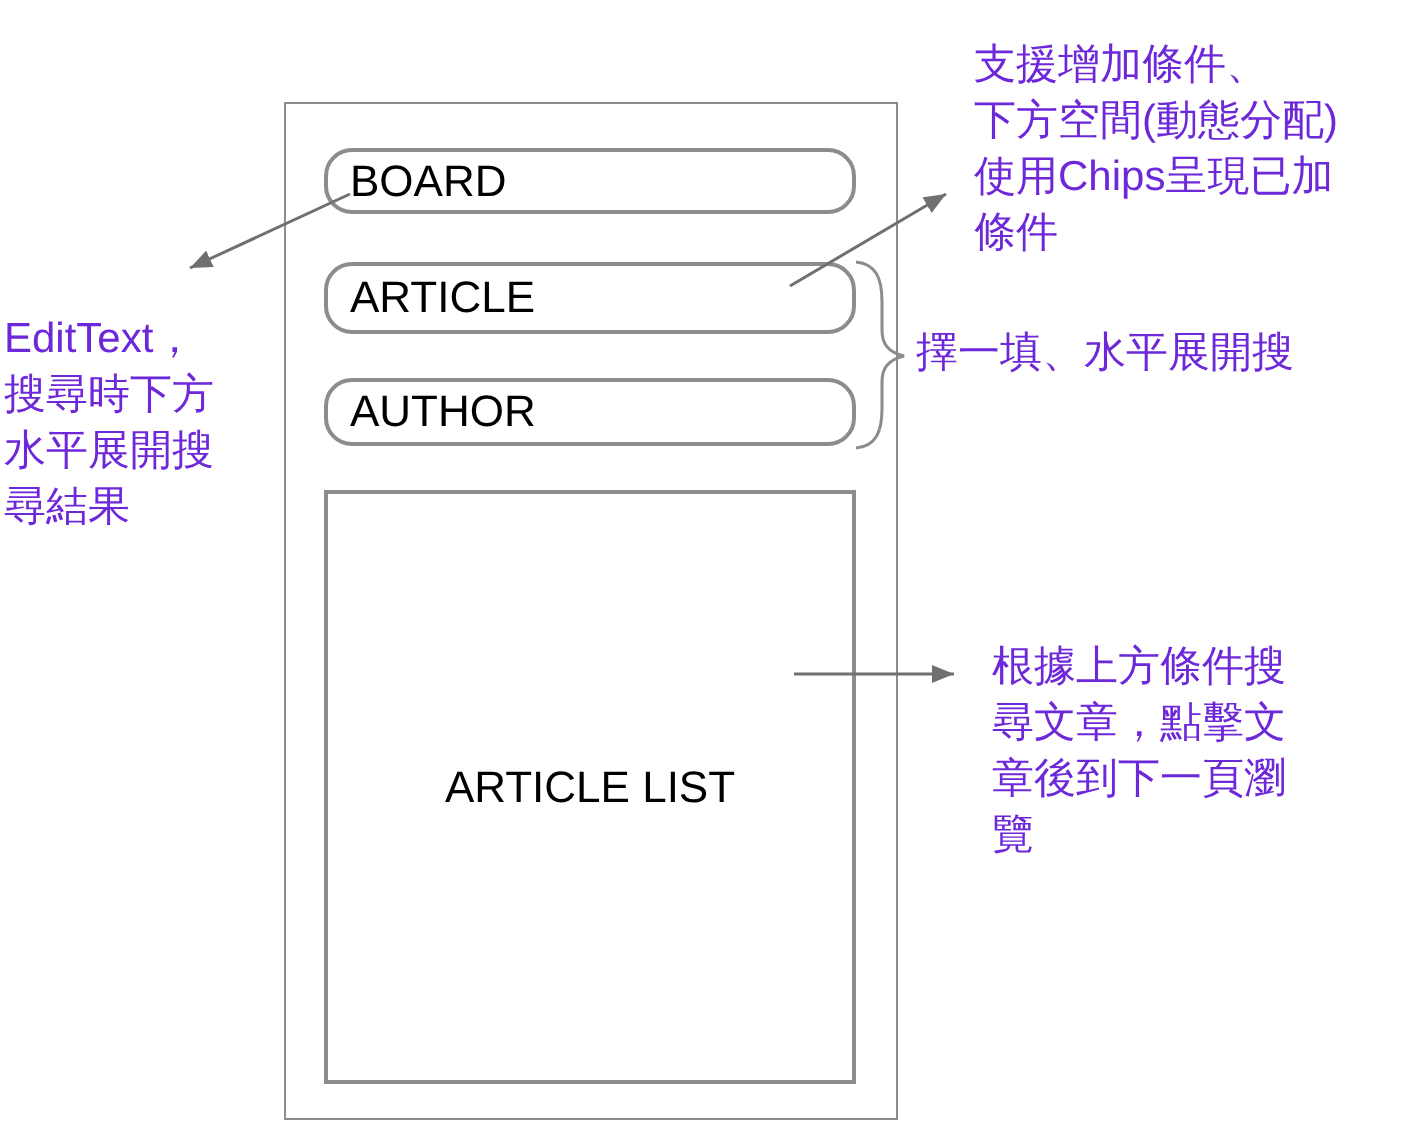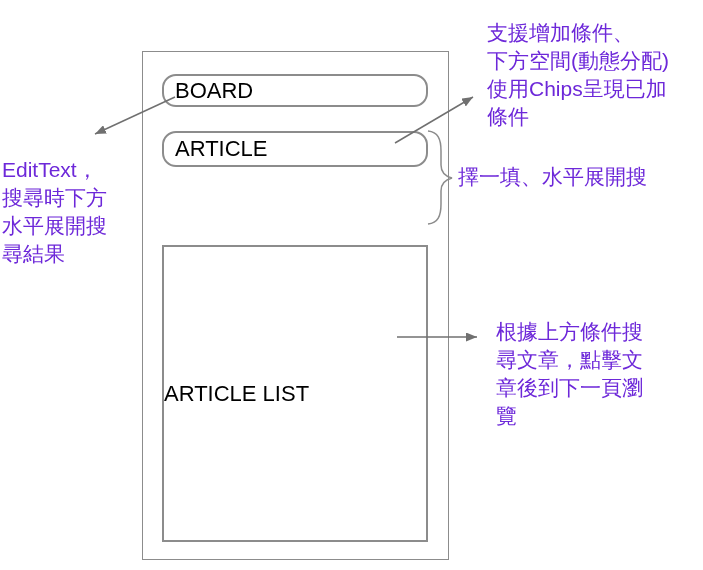--- a/index.html
+++ b/index.html
@@ -42,56 +42,60 @@
     border-radius: 14px;
   }
   .field-board   { top: 74px;  height: 33px; }
   .field-article { top: 131px; height: 36px; }
   .field-author  { top: 189px; height: 34px; }
   .list-box {
     top: 245px;
     height: 297px;
     display: flex;
     align-items: center;
+    justify-content: center;
   }
   .overlay {
     position: absolute;
     left: 0;
     top: 0;
     width: 703px;
     height: 570px;
     pointer-events: none;
   }
   .note {
     position: absolute;
     color: #6d28d9;
     font-size: 21px;
     line-height: 28px;
     white-space: pre-line;
   }
   .note-left         { left: 2px;   top: 156px; }
   .note-top-right    { left: 487px; top: 19px;  }
   .note-mid-right    { left: 458px; top: 163px; }
-  .note-bottom-right { left: 496px; top: 320px; font-family: Liberation Mono, monospace; }
+  .note-bottom-right { left: 496px; top: 320px; }
 </style>
 </head>
 <body>
 
 <div class="canvas">
 
   <div class="frame"></div>
 
   <div class="box field field-board">
     <span>BOARD</span>
   </div>
 
   <div class="box field field-article">
     <span>ARTICLE</span>
   </div>
 
+  <div class="box field field-author">
+    <span>AUTHOR</span>
+  </div>
 
   <div class="box list-box">
     <span>ARTICLE LIST</span>
   </div>
 
   <svg class="overlay" viewBox="0 0 703 570" xmlns="http://www.w3.org/2000/svg">
     <defs>
       <marker id="ah" markerUnits="userSpaceOnUse" markerWidth="12" markerHeight="9" refX="11" refY="4.5" orient="auto">
         <path d="M0,0 L11,4.5 L0,9 Z" fill="#707070"></path>
       </marker>

